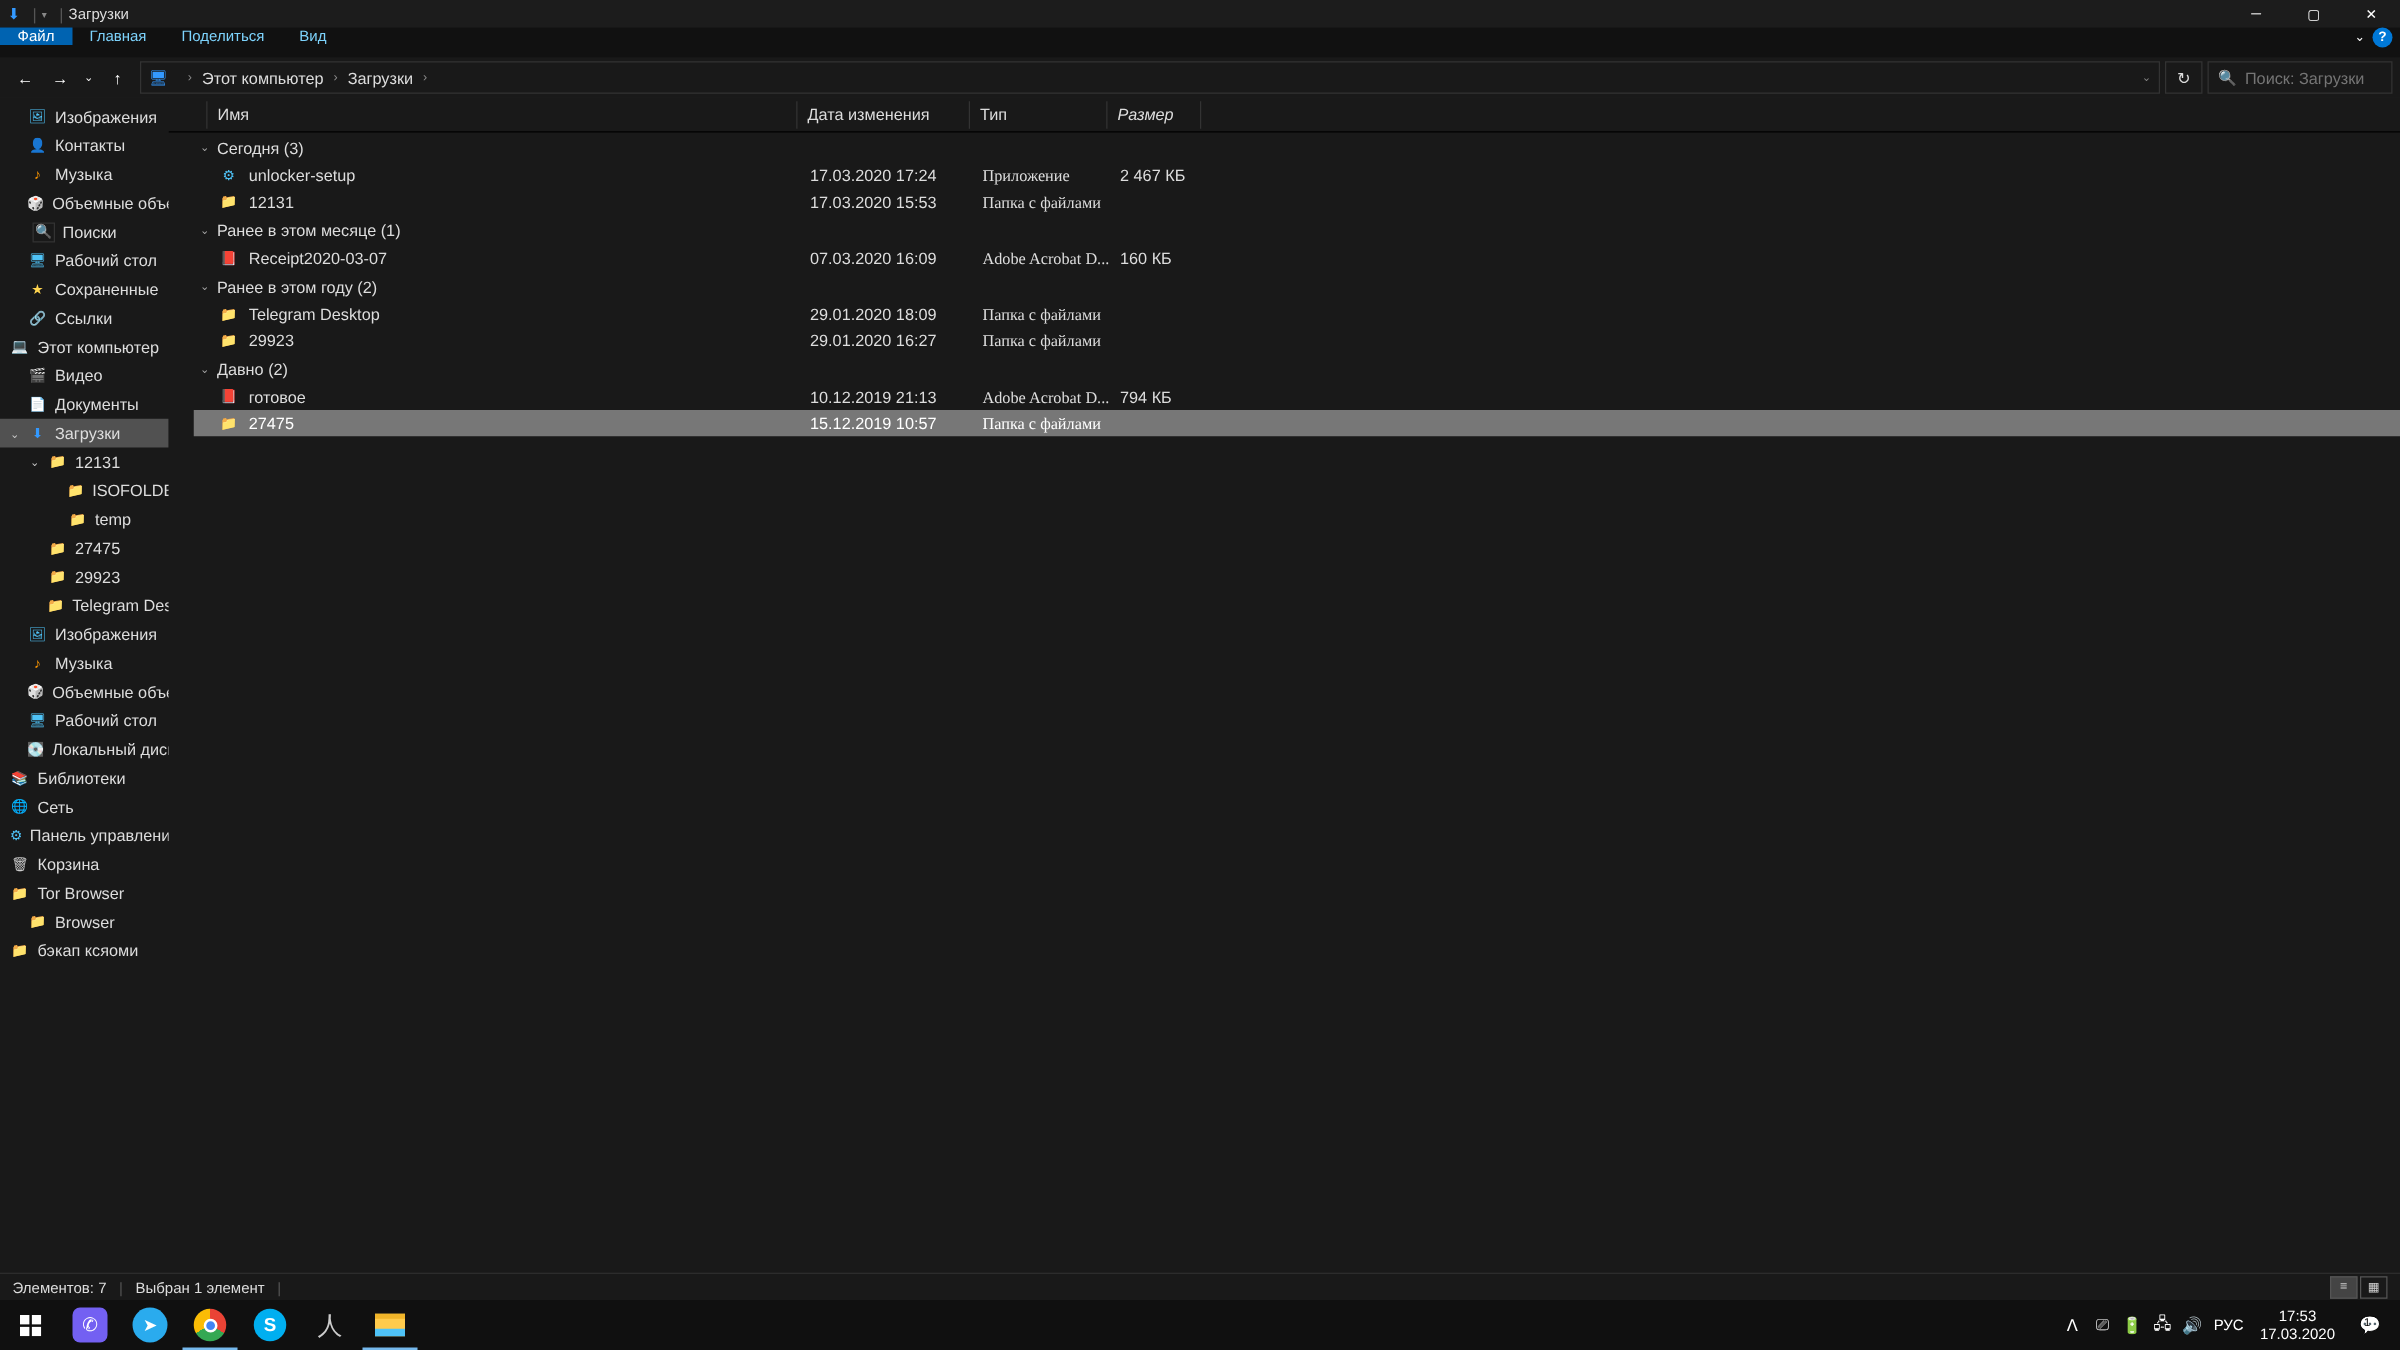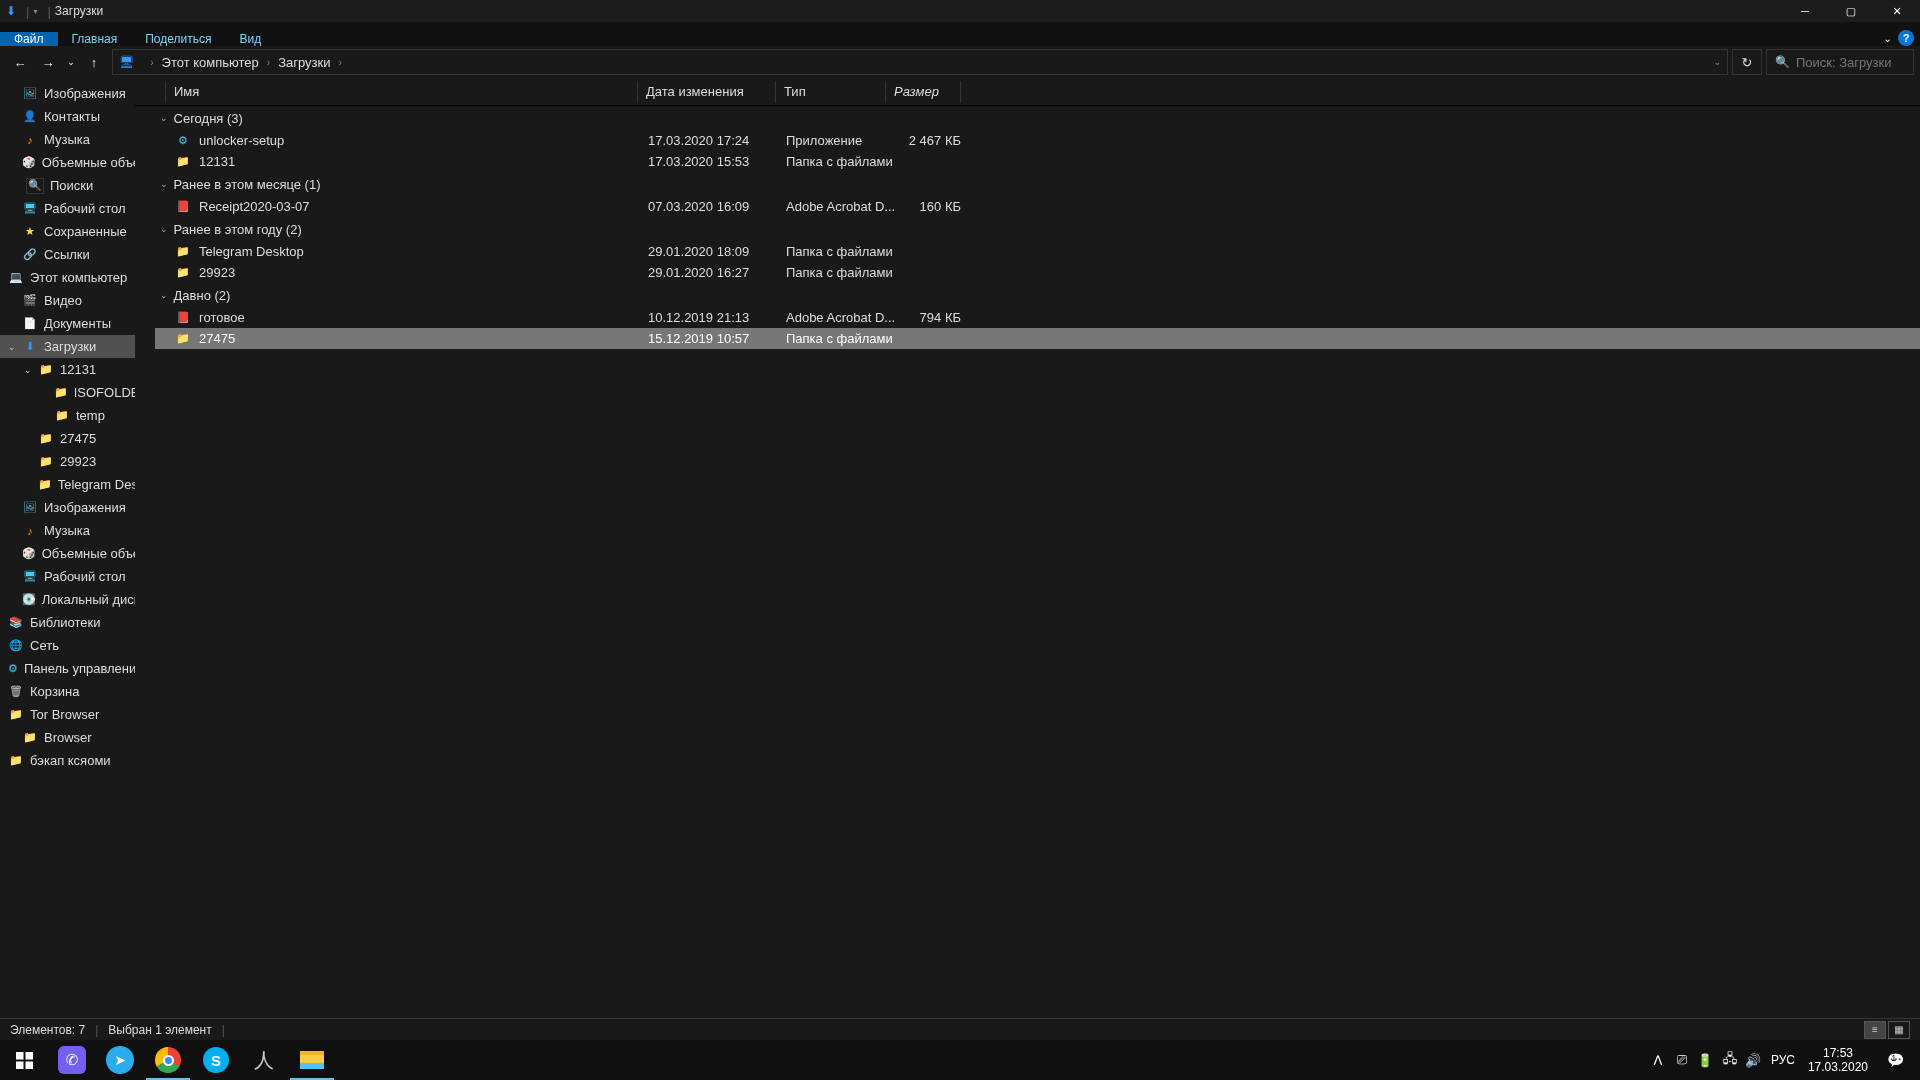--- a/index.html
+++ b/index.html
@@ -8,21 +8,21 @@
 
 .titlebar { height: 22px; background: #1c1c1c; display: flex; align-items: center; padding-left: 6px; }
 .titlebar .icon-down { color: #3399ff; font-size: 12px; margin-right: 6px; }
 .titlebar .sep { color: #555; margin: 0 4px; }
 .titlebar .dd { color: #888; font-size: 8px; margin-right: 6px; }
 .titlebar .title { color: #ddd; font-size: 12px; }
 .winbtns { margin-left: auto; display: flex; }
 .winbtn { width: 46px; height: 22px; display: flex; align-items: center; justify-content: center; color: #fff; font-size: 11px; }
 
 
-.ribbon { height: 24px; background: #111; display: flex; align-items: flex-end; position: relative; }
+.ribbon { height: 24px; background: #111; display: flex; align-items: flex-start; position: relative; }
 .rtab { padding: 0 14px; display: flex; align-items: center; color: #7dd3fc; font-size: 12px; }
 .rtab.active { background: #0063B1; color: #fff; }
 .ribbon-right { margin-left: auto; display: flex; align-items: center; padding-right: 6px; gap: 6px; }
 .chev { color: #fff; font-size: 10px; }
 .help { width: 16px; height: 16px; border-radius: 50%; background: #0078d7; color: #fff; display: flex; align-items: center; justify-content: center; font-size: 11px; font-weight: bold; }
 
 
 .navbar { height: 32px; background: #191919; display: flex; align-items: center; padding: 0 6px; gap: 0; }
 .navbtn { width: 28px; height: 28px; display: flex; align-items: center; justify-content: center; color: #fff; font-size: 13px; }
 .navbtn.small { width: 18px; font-size: 9px; }
@@ -79,22 +79,22 @@
 .row { height: 21px; display: flex; align-items: center; padding-left: 20px; }
 .row.sel { background: #777; }
 .row .ric { width: 16px; height: 16px; margin-right: 8px; display: inline-flex; align-items: center; justify-content: center; font-size: 11px; }
 .ric.app { color: #4fc3f7; }
 .ric.folder { color: #f0c060; }
 .ric.pdf { color: #e53935; }
 .cell { font-size: 13px; color: #ddd; }
 .row.sel .cell { color: #fff; }
 .cell.name { width: 449px; }
 .cell.date { width: 138px; }
-.cell.type { width: 110px; white-space: nowrap; overflow: hidden; text-overflow: ellipsis; }
-.cell.size { width: 65px; text-align: right; }
+.cell.type { width: 110px; white-space: nowrap; overflow: hidden; text-overflow: ellipsis; font-family: Liberation Serif, serif; }
+.cell.size { width: 65px; }
 
 
 .status { height: 22px; background: #191919; border-top: 1px solid #333; display: flex; align-items: center; padding: 0 10px; color: #ddd; font-size: 12px; }
 .status .ssep { color: #555; margin: 0 10px; }
 .status-right { margin-left: auto; display: flex; gap: 2px; }
 .viewbtn { width: 22px; height: 18px; border: 1px solid #555; display: flex; align-items: center; justify-content: center; font-size: 10px; color: #ccc; }
 .viewbtn.active { background: #444; }
 
 
 .taskbar { height: 40px; background: #101010; display: flex; align-items: center; position: absolute; bottom: 0; left: 0; right: 0; }

